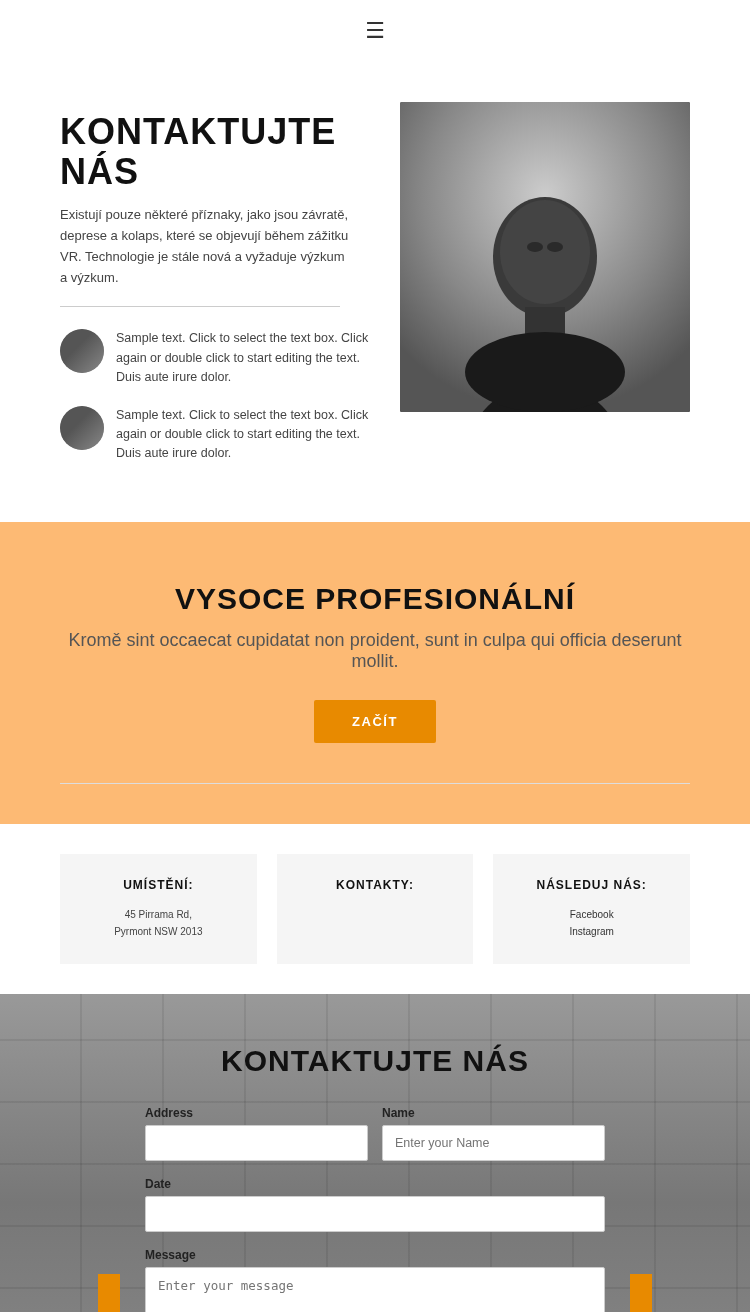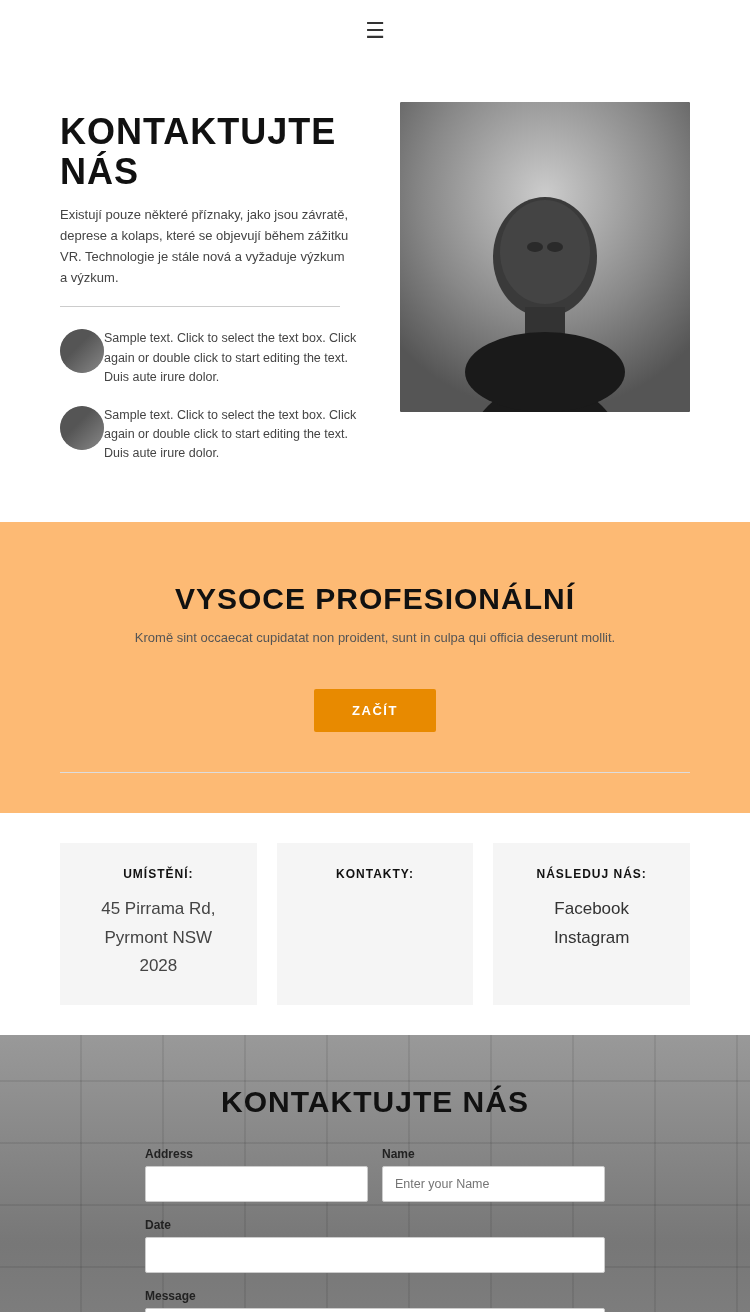--- a/index.html
+++ b/index.html
@@ -50,20 +50,21 @@
     .divider-line {
       border: none;
       border-top: 1px solid #ccc;
       margin-bottom: 22px;
       width: 280px;
     }
     .contact-item {
       display: flex;
       align-items: flex-start;
       margin-bottom: 18px;
+      gap: 12px;
     }
     .avatar-circle {
       width: 44px;
       height: 44px;
       border-radius: 50%;
       background: #888;
       overflow: hidden;
       flex-shrink: 0;
     }
     .avatar-inner {
@@ -104,23 +105,23 @@
     }
     .section-title {
       font-size: 30px;
       font-weight: 900;
       text-transform: uppercase;
       letter-spacing: 1px;
       color: #111;
       margin-bottom: 14px;
     }
     .section-subtitle {
-      font-size: 13px;
+      font-size: 18px;
       color: #555;
-      margin-bottom: 44px;
+      margin-bottom: 28px;
     }
     .btn-orange {
       background: #e88a00;
       color: #fff;
       border: none;
       padding: 14px 38px;
       font-size: 13px;
       font-weight: 700;
       text-transform: uppercase;
       letter-spacing: 1.5px;
@@ -151,21 +152,21 @@
     .info-card-title {
       font-size: 12px;
       font-weight: 900;
       text-transform: uppercase;
       letter-spacing: 1px;
       color: #111;
       margin-bottom: 14px;
       text-align: center;
     }
     .info-card-content {
-      font-size: 17px;
+      font-size: 10px;
       color: #444;
       line-height: 1.7;
     }
     .info-card-content a {
       display: block;
       color: #333;
       text-decoration: none;
     }
 
     
@@ -324,21 +325,21 @@
   <p class="section-subtitle">Kromě sint occaecat cupidatat non proident, sunt in culpa qui officia deserunt mollit.</p>
   <button class="btn-orange">Začít</button>
   <hr class="section-divider">
 </section>
 
 <section class="info-cards-section">
   <div class="info-card">
     <div class="info-card-title">Umístění:</div>
     <div class="info-card-content">
       <span>45 Pirrama Rd,</span><br>
-      <span>Pyrmont NSW 2028</span>
+      <span>Pyrmont NSW 2013</span>
     </div>
   </div>
   <div class="info-card">
     <div class="info-card-title">Kontakty:</div>
   </div>
   <div class="info-card">
     <div class="info-card-title">Následuj nás:</div>
     <div class="info-card-content">
       <a href="#">Facebook</a>
       <a href="#">Instagram</a>

